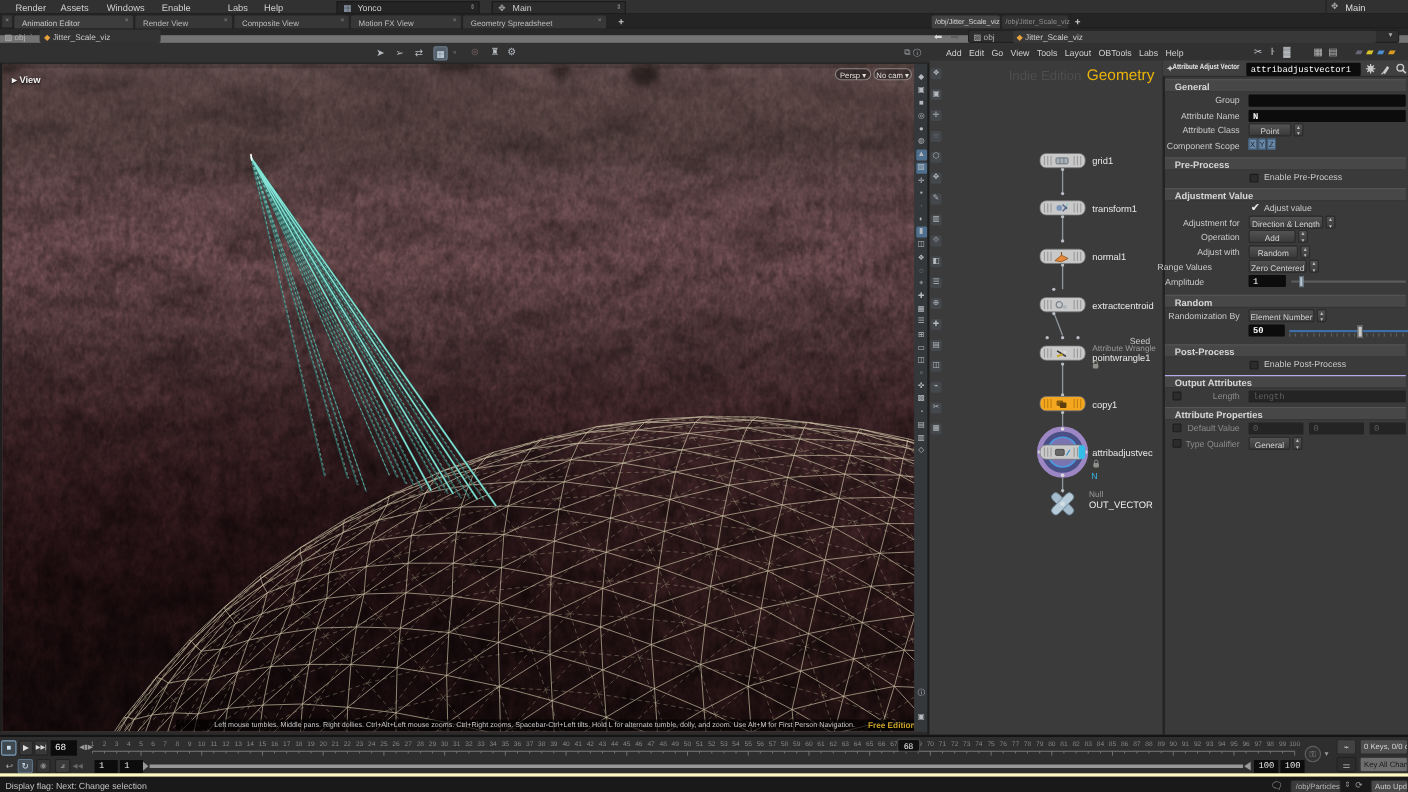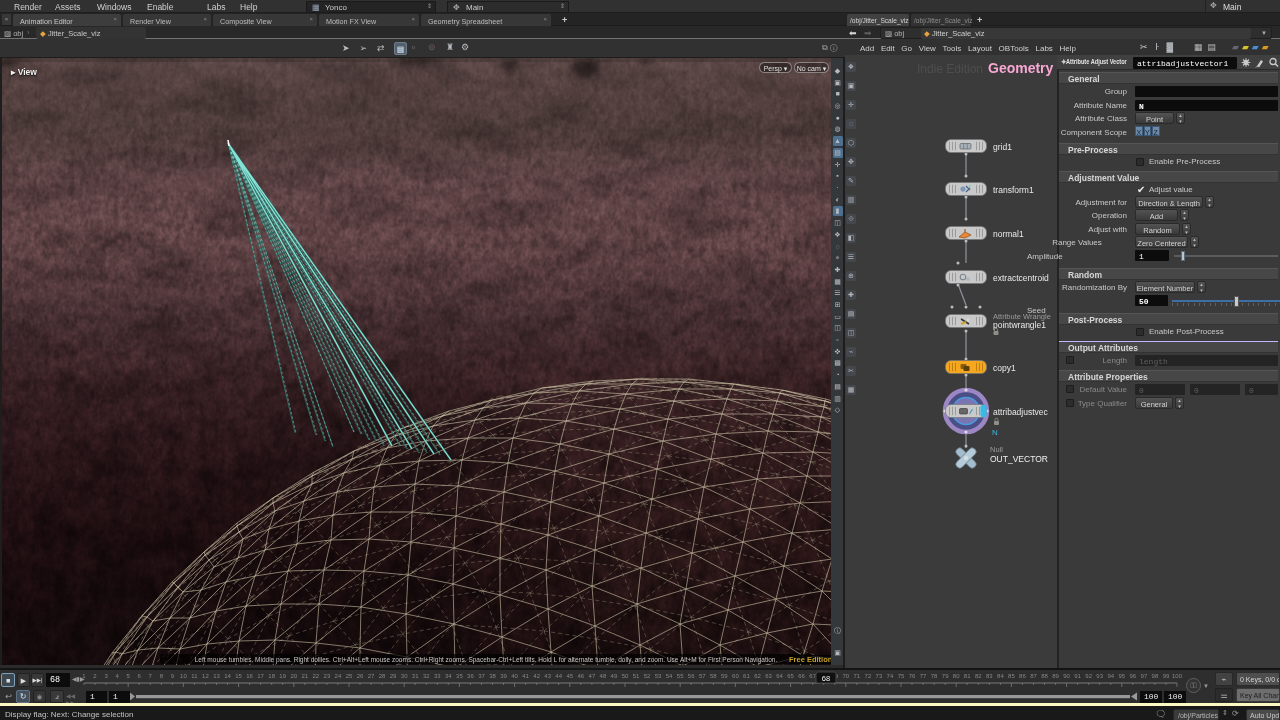--- a/index.html
+++ b/index.html
@@ -53,21 +53,21 @@
 <div class="abs" style="left:562px;top:2px;font-size:9px;color:#ccc;font-weight:bold;">+</div>
 <div class="abs" style="left:847px;top:1px;width:62px;height:12px;background:#414141;border-radius:2px 2px 0 0;">
       <span class="abs" style="left:3px;top:3px;font-size:6.6px;color:#d5d5d5;">/obj/Jitter_Scale_viz ▾</span>
     </div>
 <div class="abs" style="left:911px;top:1px;width:60px;height:12px;background:#323232;border-radius:2px 2px 0 0;">
       <span class="abs" style="left:3px;top:3px;font-size:6.6px;color:#8d8d8d;">/obj/Jitter_Scale_viz ›</span>
     </div>
 <div class="abs" style="left:977px;top:2px;font-size:9px;color:#ccc;font-weight:bold;">+</div>
 </div>
 
-<div class="abs" style="left:0;top:26px;width:1280px;height:13px;background:#282828;border-bottom:1px solid #737373;">
+<div class="abs" style="left:0;top:26px;width:1280px;height:13px;background:#282828;border-bottom:7px solid #737373;">
 <span class="abs" style="left:4px;top:2.5px;font-size:7.5px;color:#b5b5b5;">▨ obj</span>
 <span class="abs" style="left:27px;top:2.5px;font-size:7px;color:#777;">›</span>
 <div class="abs" style="left:36px;top:1px;width:110px;height:11.5px;background:#333;border-radius:2px;">
  <span class="abs" style="left:4px;top:1.5px;font-size:7.5px;white-space:nowrap;"><span style="color:#e8a33d;">◆</span> <span style="color:#c8c8c8;">Jitter_Scale_viz</span></span>
     </div>
 <span class="abs" style="left:849px;top:2px;font-size:9px;color:#d8d8d8;">⬅</span>
 <span class="abs" style="left:864px;top:2px;font-size:9px;color:#5f5f5f;">➡</span>
 <div class="abs" style="left:880px;top:0.5px;width:392px;height:12px;background:#2e2e2e;border:1px solid #1f1f1f;border-radius:2px;">
  <span class="abs" style="left:4px;top:1.5px;font-size:7.5px;color:#b5b5b5;">▨ obj</span>
  <div class="abs" style="left:40px;top:0.5px;width:330px;height:10.5px;background:#383838;border-radius:2px;">
@@ -246,21 +246,21 @@
 <div style="position:absolute;left:832.5px;top:382px;width:10px;height:10px;color:#b6bac0;font-size:7px;line-height:10px;text-align:center;background:transparent;border-radius:1.5px;">▤</div>
 <div style="position:absolute;left:832.5px;top:394px;width:10px;height:10px;color:#b6bac0;font-size:7px;line-height:10px;text-align:center;background:transparent;border-radius:1.5px;">▥</div>
 <div style="position:absolute;left:832.5px;top:405px;width:10px;height:10px;color:#b6bac0;font-size:7px;line-height:10px;text-align:center;background:transparent;border-radius:1.5px;">◇</div>
 <div style="position:absolute;left:832.5px;top:626px;width:10px;height:10px;color:#b6bac0;font-size:7px;line-height:10px;text-align:center;">ⓘ</div>
 <div style="position:absolute;left:832.5px;top:648px;width:10px;height:10px;color:#b6bac0;font-size:7px;line-height:10px;text-align:center;">▣</div>
 <div class="abs" style="left:843px;top:58px;width:2px;height:610px;background:#1d1d1d;"></div>
 <div class="abs" style="left:0;top:58px;width:2px;height:607px;background:#1e1e1e;"></div>
 
 <div class="abs" style="left:845px;top:55px;width:212px;height:613px;background:#3b3b3b;"></div>
 <div class="abs" style="left:917px;top:62px;font-size:12px;color:#4e4e4e;">Indie Edition</div>
-<div class="abs" style="left:988px;top:60px;font-size:14px;font-weight:bold;color:#f9a8d4;">Geometry</div>
+<div class="abs" style="left:988px;top:60px;font-size:14px;font-weight:normal;color:#eab308;">Geometry</div>
 <svg class="abs" style="left:845px;top:55px;" width="212" height="613" viewBox="845 55 212 613" font-family="Liberation Sans,sans-serif">
 <path d="M966 153v24 M966 196v24 M966 240v23 M958 284l8 21 M966 330v30 M966 374v22 M966 420v28" stroke="#8f959c" stroke-width="1.2" fill="none"></path>
     <g fill="#b9bec4">
       <circle cx="966" cy="154" r="1.5"></circle>
       <circle cx="966" cy="176" r="1.5"></circle>
       <circle cx="966" cy="197" r="1.5"></circle>
       <circle cx="966" cy="219" r="1.5"></circle>
       <circle cx="966" cy="241" r="1.5"></circle>
       <circle cx="958" cy="263" r="1.5"></circle>
       <circle cx="958" cy="285" r="1.5"></circle>
@@ -465,21 +465,21 @@
 <div style="position:absolute;left:1205px;top:196px;width:9px;height:12px;background:linear-gradient(#535353,#3a3a3a);border:1px solid #2a2a2a;border-radius:2px;color:#bbb;font-size:4.5px;text-align:center;line-height:5.5px;">▲<br>▼</div>
 <div style="position:absolute;left:1027px;top:211px;width:100px;text-align:right;font-size:8px;color:#c9c9c9;white-space:nowrap;">Operation</div>
 <div style="position:absolute;left:1135px;top:209px;width:43px;height:12px;background:linear-gradient(#535353,#3a3a3a);border:1px solid #2a2a2a;border-radius:2px;color:#d2d2d2;font-size:7.5px;text-align:center;padding-top:1.5px;box-sizing:border-box;white-space:nowrap;overflow:hidden;">Add</div>
 <div style="position:absolute;left:1180px;top:209px;width:9px;height:12px;background:linear-gradient(#535353,#3a3a3a);border:1px solid #2a2a2a;border-radius:2px;color:#bbb;font-size:4.5px;text-align:center;line-height:5.5px;">▲<br>▼</div>
 <div style="position:absolute;left:1027px;top:225px;width:100px;text-align:right;font-size:8px;color:#c9c9c9;white-space:nowrap;">Adjust with</div>
 <div style="position:absolute;left:1135px;top:223px;width:45px;height:12px;background:linear-gradient(#535353,#3a3a3a);border:1px solid #2a2a2a;border-radius:2px;color:#d2d2d2;font-size:7.5px;text-align:center;padding-top:1.5px;box-sizing:border-box;white-space:nowrap;overflow:hidden;">Random</div>
 <div style="position:absolute;left:1182px;top:223px;width:9px;height:12px;background:linear-gradient(#535353,#3a3a3a);border:1px solid #2a2a2a;border-radius:2px;color:#bbb;font-size:4.5px;text-align:center;line-height:5.5px;">▲<br>▼</div>
 <div style="position:absolute;left:1027px;top:238px;width:100px;text-align:center;font-size:8px;color:#c9c9c9;white-space:nowrap;">Range Values</div>
 <div style="position:absolute;left:1135px;top:236px;width:53px;height:12px;background:linear-gradient(#535353,#3a3a3a);border:1px solid #2a2a2a;border-radius:2px;color:#d2d2d2;font-size:7.5px;text-align:center;padding-top:1.5px;box-sizing:border-box;white-space:nowrap;overflow:hidden;">Zero Centered</div>
 <div style="position:absolute;left:1190px;top:236px;width:9px;height:12px;background:linear-gradient(#535353,#3a3a3a);border:1px solid #2a2a2a;border-radius:2px;color:#bbb;font-size:4.5px;text-align:center;line-height:5.5px;">▲<br>▼</div>
-<div style="position:absolute;left:1027px;top:252px;width:100px;text-align:left;font-size:8px;color:#c9c9c9;white-space:nowrap;">Amplitude</div>
+<div style="position:absolute;left:1027px;top:252px;width:100px;text-align:center;font-size:8px;color:#c9c9c9;white-space:nowrap;">Amplitude</div>
 <div style="position:absolute;left:1135px;top:250px;width:34px;height:11px;background:#0c0c0c;border-radius:1px;color:#fff;font-size:8px;font-weight:normal;padding:1.5px 0 0 4px;box-sizing:border-box;font-family:'Liberation Mono',monospace;white-space:nowrap;overflow:hidden;">1</div>
 <div style="position:absolute;left:1174px;top:255px;width:104px;height:1.6px;background:#5c5c5c;"></div>
 <div style="position:absolute;left:1181px;top:250.5px;width:4px;height:10px;background:#b9c6d2;border:1px solid #5c6b78;"></div>
 <div style="position:absolute;left:1059px;top:268px;width:219px;height:12px;background:#474747;border-top:1px solid #555;border-bottom:1px solid #333;">
     <span style="position:absolute;left:9px;top:1px;font-weight:bold;font-size:8.5px;color:#d6d6d6;white-space:nowrap;">Random</span>
   </div>
 <div style="position:absolute;left:1027px;top:283px;width:100px;text-align:right;font-size:8px;color:#c9c9c9;white-space:nowrap;">Randomization By</div>
 <div style="position:absolute;left:1135px;top:281px;width:60px;height:12px;background:linear-gradient(#535353,#3a3a3a);border:1px solid #2a2a2a;border-radius:2px;color:#d2d2d2;font-size:7.5px;text-align:center;padding-top:1.5px;box-sizing:border-box;white-space:nowrap;overflow:hidden;">Element Number</div>
 <div style="position:absolute;left:1197px;top:281px;width:9px;height:12px;background:linear-gradient(#535353,#3a3a3a);border:1px solid #2a2a2a;border-radius:2px;color:#bbb;font-size:4.5px;text-align:center;line-height:5.5px;">▲<br>▼</div>
 <div style="position:absolute;left:1027px;top:306px;width:100px;text-align:left;font-size:8px;color:#c9c9c9;white-space:nowrap;">Seed</div>

